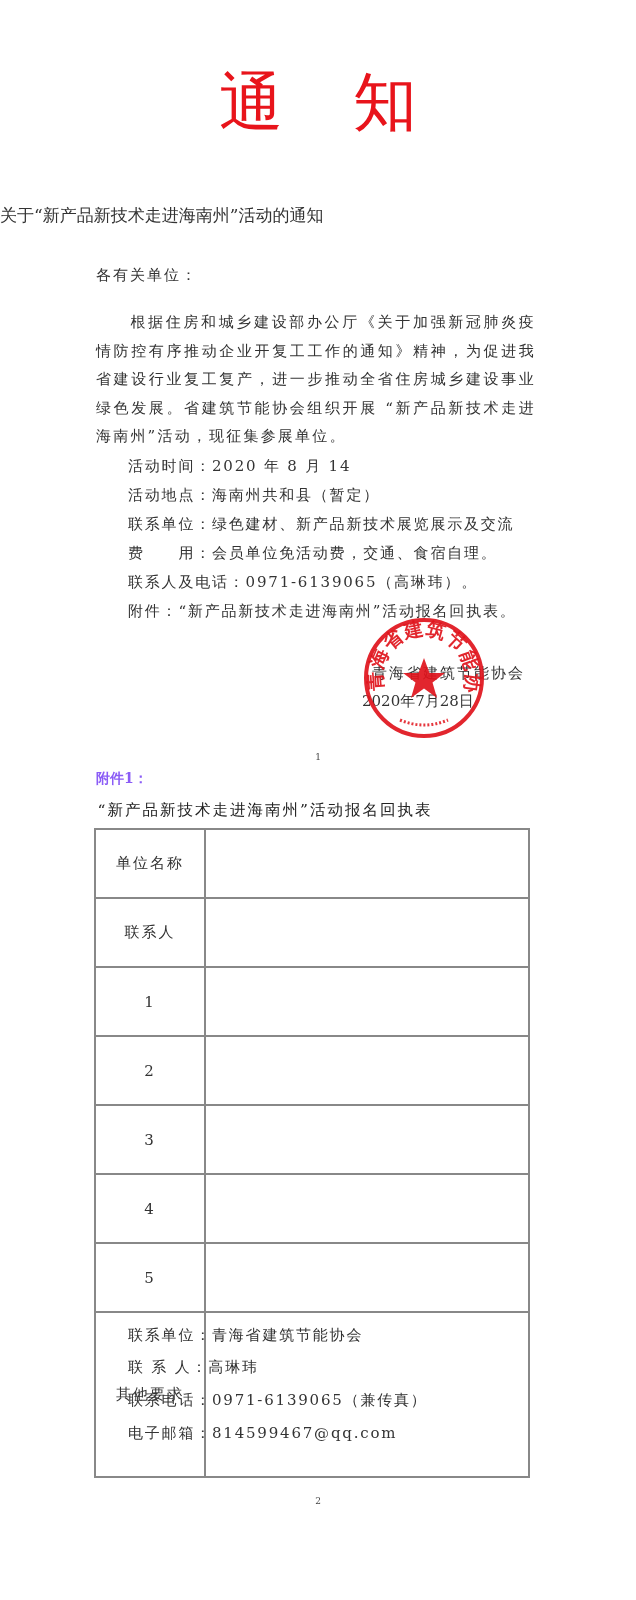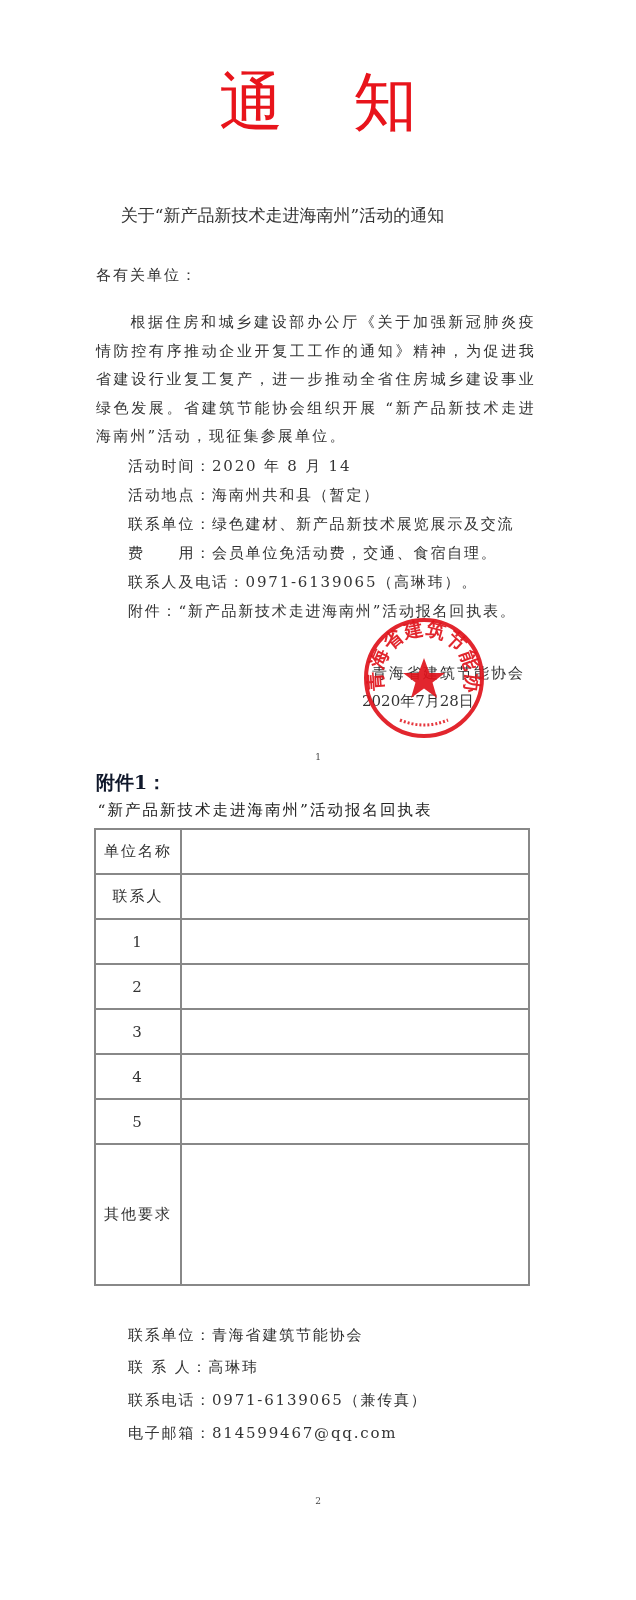--- a/index.html
+++ b/index.html
@@ -8,42 +8,42 @@
     font-family: "DejaVu Serif", "Liberation Serif", serif;
     color: #333333;
   }
   .abs { position: absolute; }
   .big-title {
     left: 0; top: 66px; width: 636px; text-align: center;
     font-size: 64px; color: #e8141b; letter-spacing: 70px; padding-left: 70px; box-sizing: border-box;
     font-family: "DejaVu Serif", serif; line-height: 72px;
   }
   .subtitle {
-    left: 0; top: 203px; width: 565px; text-align: center;
+    left: 0; top: 203px; width: 565px; 
     font-size: 17px; color: #333; line-height: 24px;
   }
   .salutation { left: 96px; top: 264px; font-size: 15px; letter-spacing: 2px; line-height: 22px; }
   .body-para {
     left: 96px; top: 308px; width: 440px;
     font-size: 15px; line-height: 28.5px; letter-spacing: 2.2px; text-align: justify;
   }
   .body-para .indent { display: inline-block; width: 34px; }
   .detail { left: 128px; font-size: 15px; line-height: 22px; letter-spacing: 1.8px; white-space: nowrap; }
   .sig { font-size: 15px; line-height: 22px; letter-spacing: 2px; white-space: nowrap; }
   .page-num { left: 0; width: 636px; text-align: center; font-size: 9px; color: #444; }
-  .attach-label { left: 96px; top: 770px; font-size: 19px; font-weight: bold; color: #0f172a; }
+  .attach-label { left: 96px; top: 770px; font-size: 14px; font-weight: bold; color: #8b5cf6; }
   .form-title {
     left: 0; top: 800px; width: 530px; text-align: center; font-size: 15.5px; letter-spacing: 2px; color: #222;
   }
   table.form {
     position: absolute; left: 94px; top: 828px; width: 436px;
     border-collapse: collapse; border: 2px solid #777;
   }
   table.form td {
-    border: 2px solid #888; padding: 4px; height: 35px; font-size: 15px; color: #333;
+    border: 2px solid #888; padding: 16px; height: 35px; font-size: 15px; color: #333;
     text-align: center; letter-spacing: 2px;
   }
   table.form td.lbl { width: 76px; }
   table.form tr.tall td { height: 131px; }
   .contact { left: 128px; font-size: 15px; line-height: 22px; letter-spacing: 1.8px; white-space: nowrap; }
   .stamp { left: 362px; top: 616px; width: 124px; height: 124px; }
 </style>
 </head>
 <body>
 

